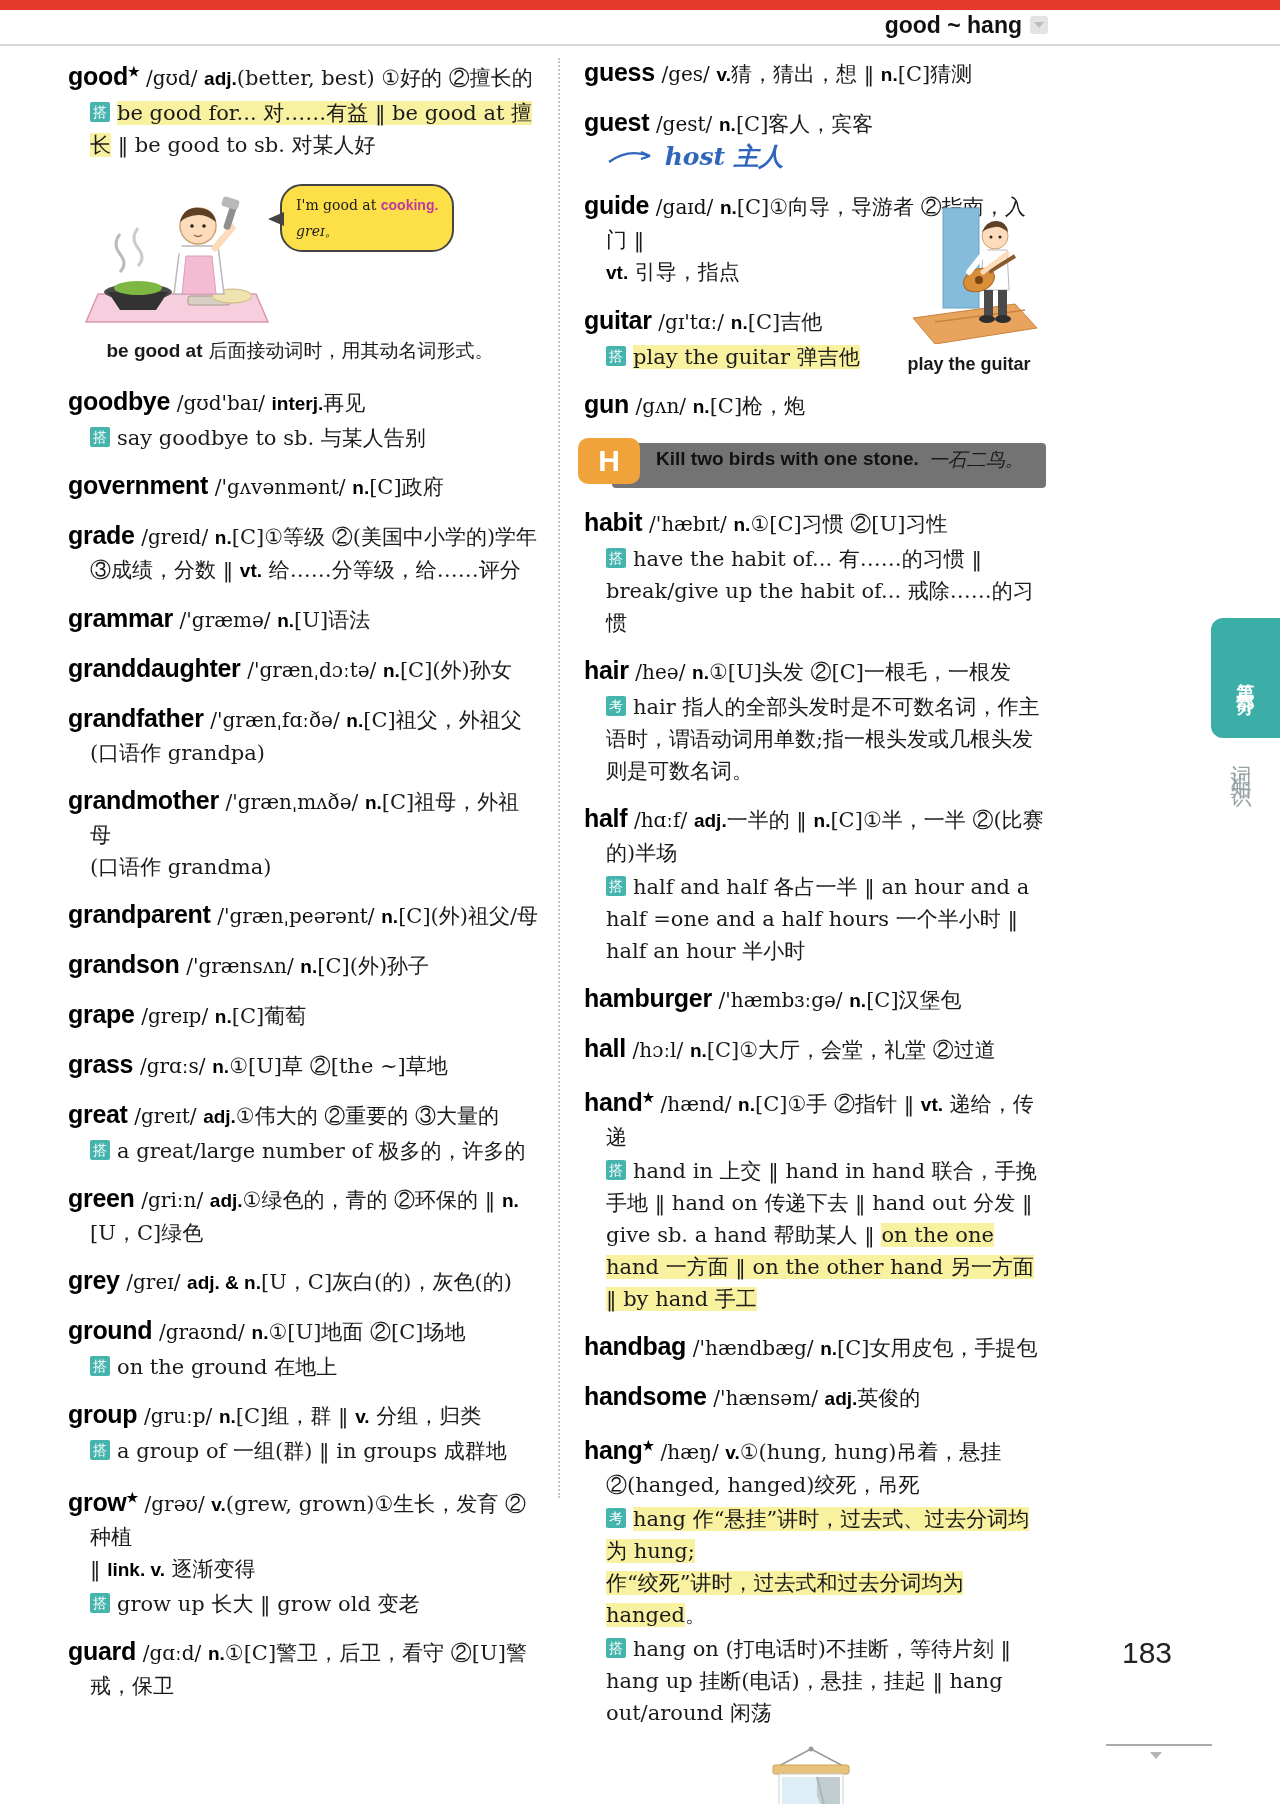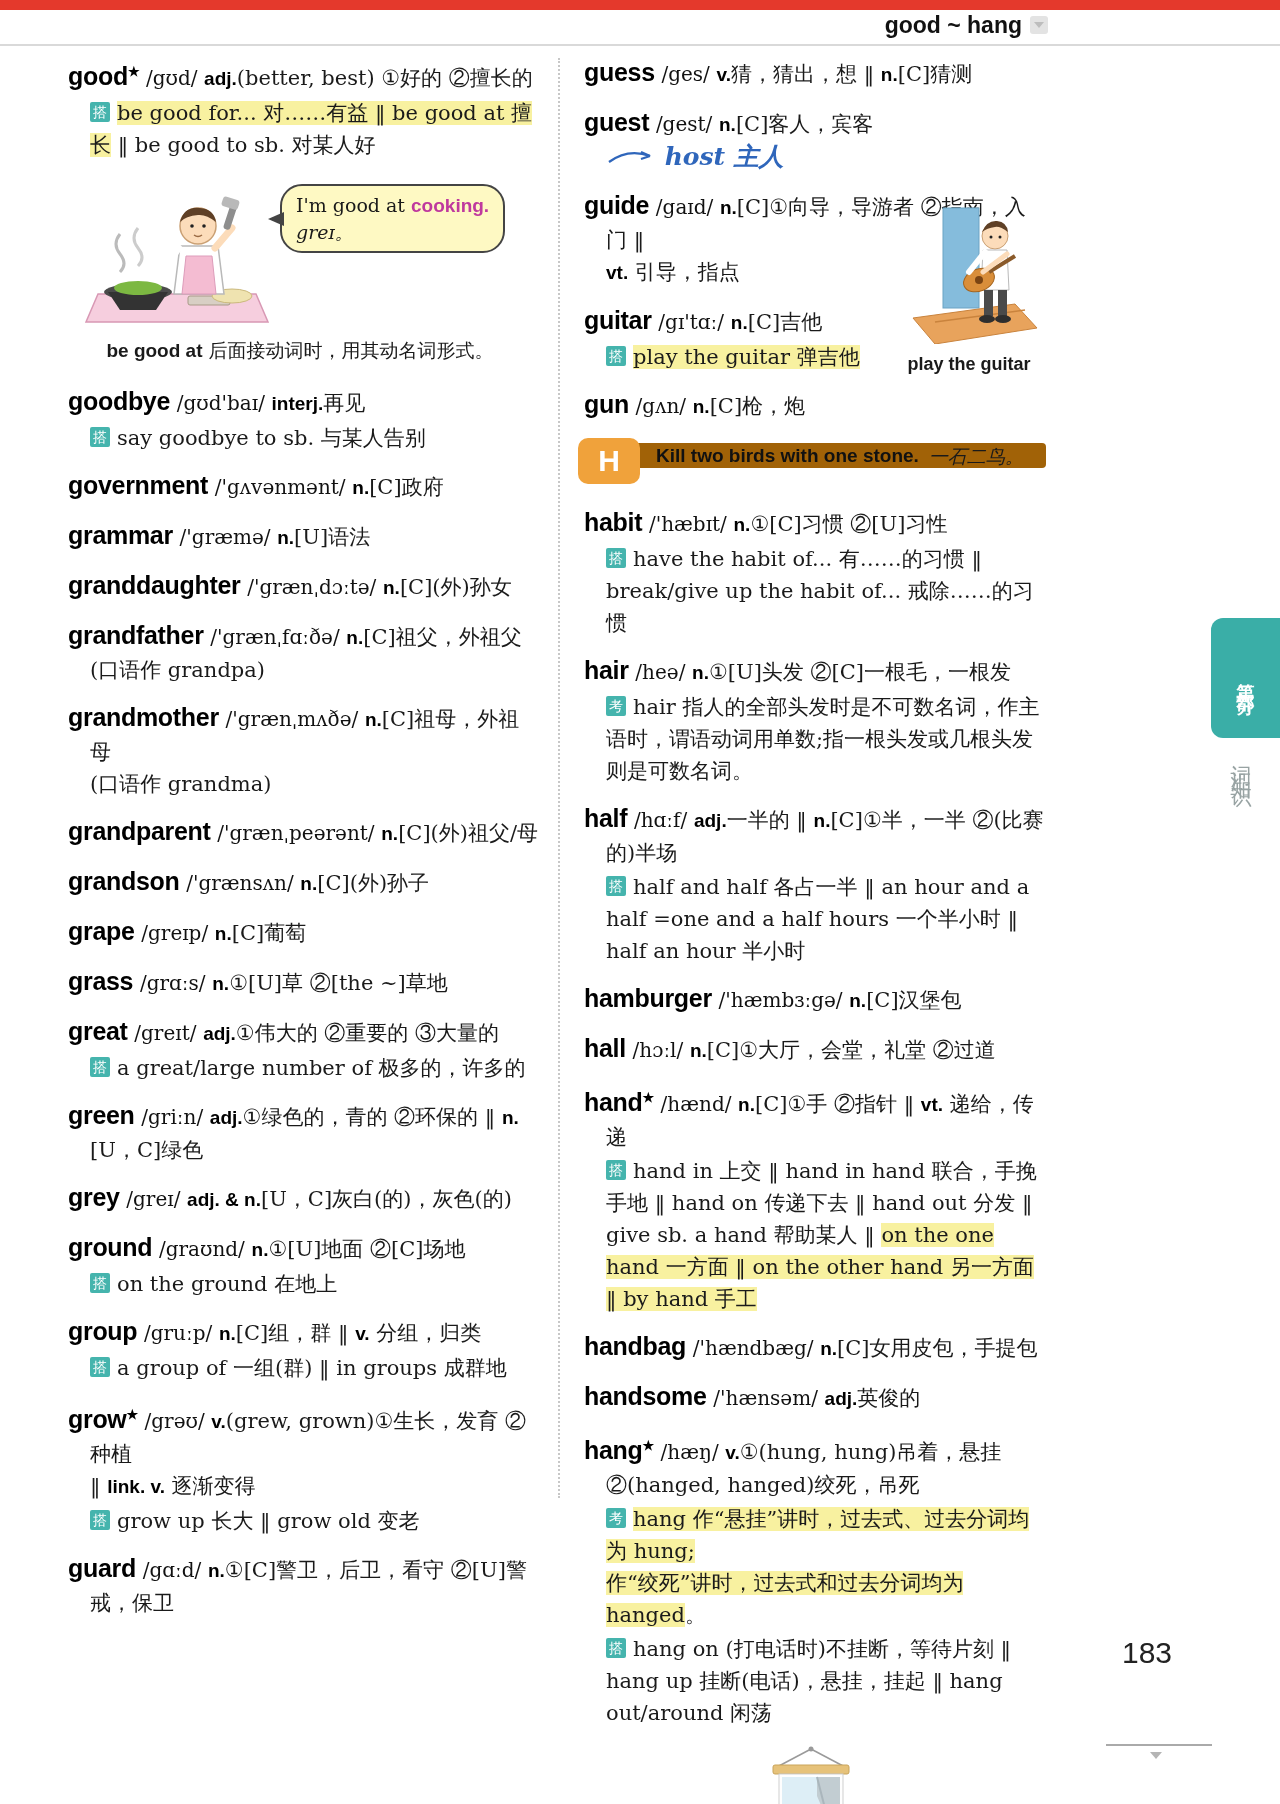--- a/index.html
+++ b/index.html
@@ -27,42 +27,42 @@
   .zh{color:#1a1a1a;}
   .hl{background:#f8f1a0;box-decoration-break:clone;-webkit-box-decoration-break:clone;}
   .note{text-indent:0;margin-top:2px;}
   .badge{display:inline-block;width:20px;height:20px;line-height:20px;text-align:center;
         background:#45b4ad;color:#fff;font-family:"Liberation Sans",sans-serif;font-size:14px;
         border-radius:2px;margin-right:7px;vertical-align:3px;}
 
   
   .fig-cook{margin:4px 0 18px 0;text-indent:0;}
   .cookrow{display:flex;align-items:flex-start;}
-  .bubble{position:relative;border:2px solid #444;border-radius:22px;background:#fef9c3;
-        padding:6px 14px;font-size:19px;line-height:26px;margin-top:8px;}
+  .bubble{position:relative;border:2px solid #444;border-radius:22px;background:#fde047;
+        padding:6px 14px;font-size:14px;line-height:26px;margin-top:8px;}
   .bubble .tail{position:absolute;left:-14px;top:26px;width:0;height:0;
         border-top:7px solid transparent;border-bottom:7px solid transparent;border-right:16px solid #444;}
   .magenta{color:#bf399e;font-family:"Liberation Sans",sans-serif;font-weight:700;}
   .bubble-zh{font-style:italic;}
   .figcap{text-align:center;font-size:19px;margin-top:6px;}
   .figcap b{font-family:"Liberation Sans",sans-serif;}
 
   
   .right-top{position:relative;min-height:300px;}
   .fig-guitar{position:absolute;left:318px;top:150px;width:150px;text-align:center;text-indent:0;}
   .fig-guitar .cap{font-family:"Liberation Sans",sans-serif;font-weight:700;font-size:18px;line-height:22px;}
   .fig-scroll{text-align:center;margin-top:10px;text-indent:0;}
 
   
   .hsec{position:relative;height:52px;margin:6px 0 16px 0;}
   .hbox{position:absolute;left:2px;top:0;width:62px;height:46px;background:#f0a23b;border-radius:10px;
         color:#fff;font-family:"Liberation Sans",sans-serif;font-weight:700;font-size:30px;
         text-align:center;line-height:46px;}
-  .hbanner{position:absolute;left:36px;right:0;top:5px;height:25px;background:#a16207;border-radius:4px;
-        display:flex;align-items:center;padding-left:44px;}
+  .hbanner{position:absolute;left:36px;right:0;top:5px;height:45px;background:#737373;border-radius:4px;
+        display:flex;align-items:flex-start;padding-left:44px;}
   .hbanner .en{font-family:"Liberation Sans",sans-serif;font-weight:700;font-size:19px;color:#111;}
   .hbanner .zhp{font-style:italic;font-size:19px;margin-left:10px;}
 
   
   .hostref{white-space:nowrap;}
   .hosttext{color:#2f66bb;font-style:italic;font-weight:700;font-size:25px;font-family:"DejaVu Serif",serif;}
 
   
   .side-tab{position:absolute;left:1211px;top:618px;width:69px;height:120px;background:#3aaea7;
         border-radius:12px 0 0 12px;display:flex;align-items:center;justify-content:center;}
@@ -121,20 +121,21 @@
           <span>I'm good at </span><span class="magenta">cooking.</span><br>
           <span class="bubble-zh">greɪ。</span>
         </div>
       </div>
       <figcaption class="figcap"><b>be good at</b><span> 后面接动词时，用其动名词形式。</span></figcaption>
     </figure>
 
     <div>
         <div class="entry"><span class="hw">goodbye</span> <span class="phon">/gʊd'baɪ/</span> <span class="pos">interj.</span><span class="zh">再见</span><div class="note"><span class="badge">搭</span><span class="zh">say goodbye to sb. 与某人告别</span></div></div>
         <div class="entry"><span class="hw">government</span> <span class="phon">/'gʌvənmənt/</span> <span class="pos">n.</span><span class="zh">[C]政府</span></div>
+        <div class="entry"><span class="hw">grade</span> <span class="phon">/greɪd/</span> <span class="pos">n.</span><span class="zh">[C]①等级 ②(美国中小学的)学年</span><br><span class="zh">③成绩，分数 ‖ </span><span class="pos">vt.</span><span class="zh"> 给……分等级，给……评分</span></div>
         <div class="entry"><span class="hw">grammar</span> <span class="phon">/'græmə/</span> <span class="pos">n.</span><span class="zh">[U]语法</span></div>
         <div class="entry"><span class="hw">granddaughter</span> <span class="phon">/'grænˌdɔːtə/</span> <span class="pos">n.</span><span class="zh">[C](外)孙女</span></div>
         <div class="entry"><span class="hw">grandfather</span> <span class="phon">/'grænˌfɑːðə/</span> <span class="pos">n.</span><span class="zh">[C]祖父，外祖父</span><br><span class="zh">(口语作 grandpa)</span></div>
         <div class="entry"><span class="hw">grandmother</span> <span class="phon">/'grænˌmʌðə/</span> <span class="pos">n.</span><span class="zh">[C]祖母，外祖母</span><br><span class="zh">(口语作 grandma)</span></div>
         <div class="entry"><span class="hw">grandparent</span> <span class="phon">/'grænˌpeərənt/</span> <span class="pos">n.</span><span class="zh">[C](外)祖父/母</span></div>
         <div class="entry"><span class="hw">grandson</span> <span class="phon">/'grænsʌn/</span> <span class="pos">n.</span><span class="zh">[C](外)孙子</span></div>
         <div class="entry"><span class="hw">grape</span> <span class="phon">/greɪp/</span> <span class="pos">n.</span><span class="zh">[C]葡萄</span></div>
         <div class="entry"><span class="hw">grass</span> <span class="phon">/grɑːs/</span> <span class="pos">n.</span><span class="zh">①[U]草 ②[the ~]草地</span></div>
         <div class="entry"><span class="hw">great</span> <span class="phon">/greɪt/</span> <span class="pos">adj.</span><span class="zh">①伟大的 ②重要的 ③大量的</span><div class="note"><span class="badge">搭</span><span class="zh">a great/large number of 极多的，许多的</span></div></div>
         <div class="entry"><span class="hw">green</span> <span class="phon">/griːn/</span> <span class="pos">adj.</span><span class="zh">①绿色的，青的 ②环保的 ‖ </span><span class="pos">n.</span><span class="zh">[U，C]绿色</span></div>

